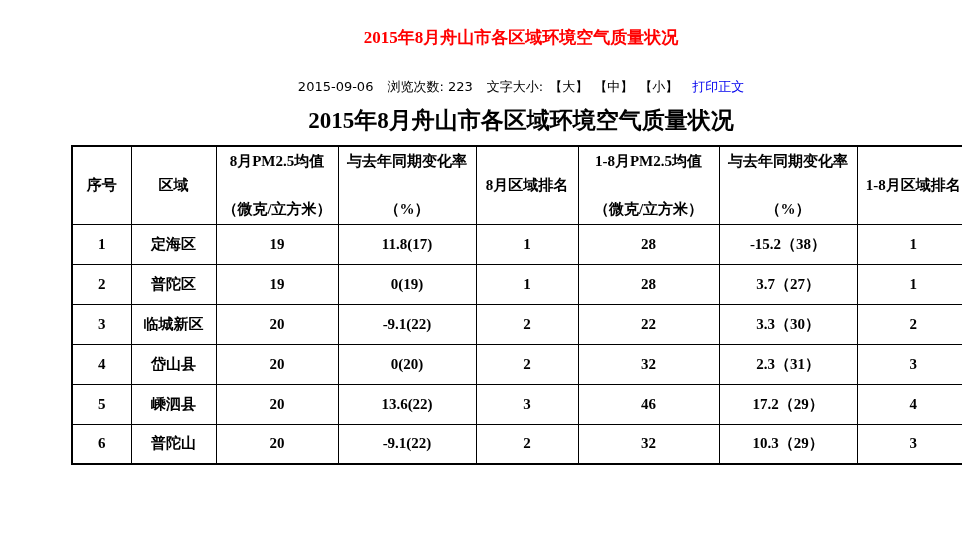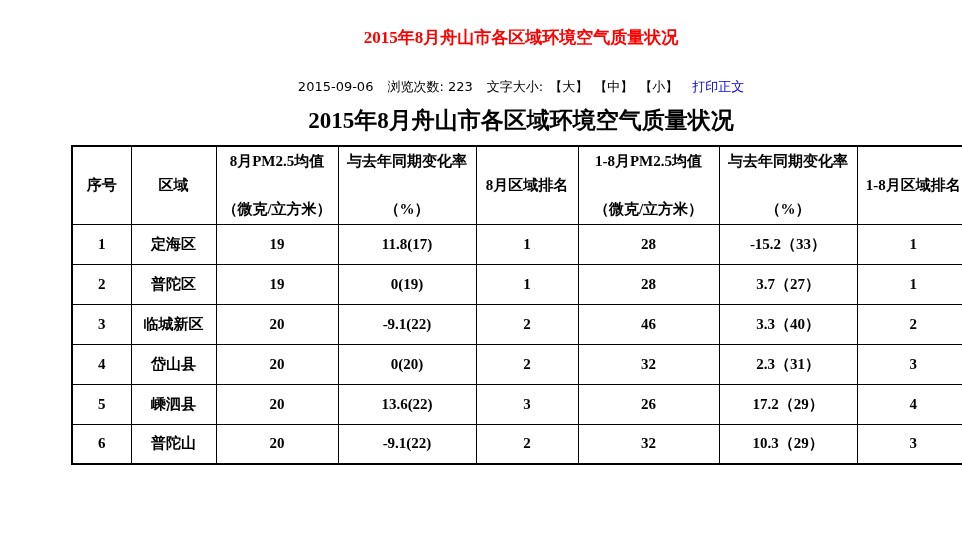--- a/index.html
+++ b/index.html
@@ -151,60 +151,60 @@
       </tr>
     </thead>
     <tbody>
       <tr>
         <td>1</td>
         <td class="region-cell">定海区</td>
         <td>19</td>
         <td>11.8(17)</td>
         <td>1</td>
         <td>28</td>
-        <td>-15.2（33）</td>
+        <td>-15.2（38）</td>
         <td>1</td>
       </tr>
       <tr>
         <td>2</td>
         <td class="region-cell">普陀区</td>
         <td>19</td>
         <td>0(19)</td>
         <td>1</td>
         <td>28</td>
         <td>3.7（27）</td>
         <td>1</td>
       </tr>
       <tr>
         <td>3</td>
         <td class="region-cell">临城新区</td>
         <td>20</td>
         <td>-9.1(22)</td>
         <td>2</td>
-        <td>46</td>
-        <td>3.3（40）</td>
+        <td>22</td>
+        <td>3.3（30）</td>
         <td>2</td>
       </tr>
       <tr>
         <td>4</td>
         <td class="region-cell">岱山县</td>
         <td>20</td>
         <td>0(20)</td>
         <td>2</td>
         <td>32</td>
         <td>2.3（31）</td>
         <td>3</td>
       </tr>
       <tr>
         <td>5</td>
         <td class="region-cell">嵊泗县</td>
         <td>20</td>
         <td>13.6(22)</td>
         <td>3</td>
-        <td>26</td>
+        <td>46</td>
         <td>17.2（29）</td>
         <td>4</td>
       </tr>
       <tr>
         <td>6</td>
         <td class="region-cell">普陀山</td>
         <td>20</td>
         <td>-9.1(22)</td>
         <td>2</td>
         <td>32</td>

